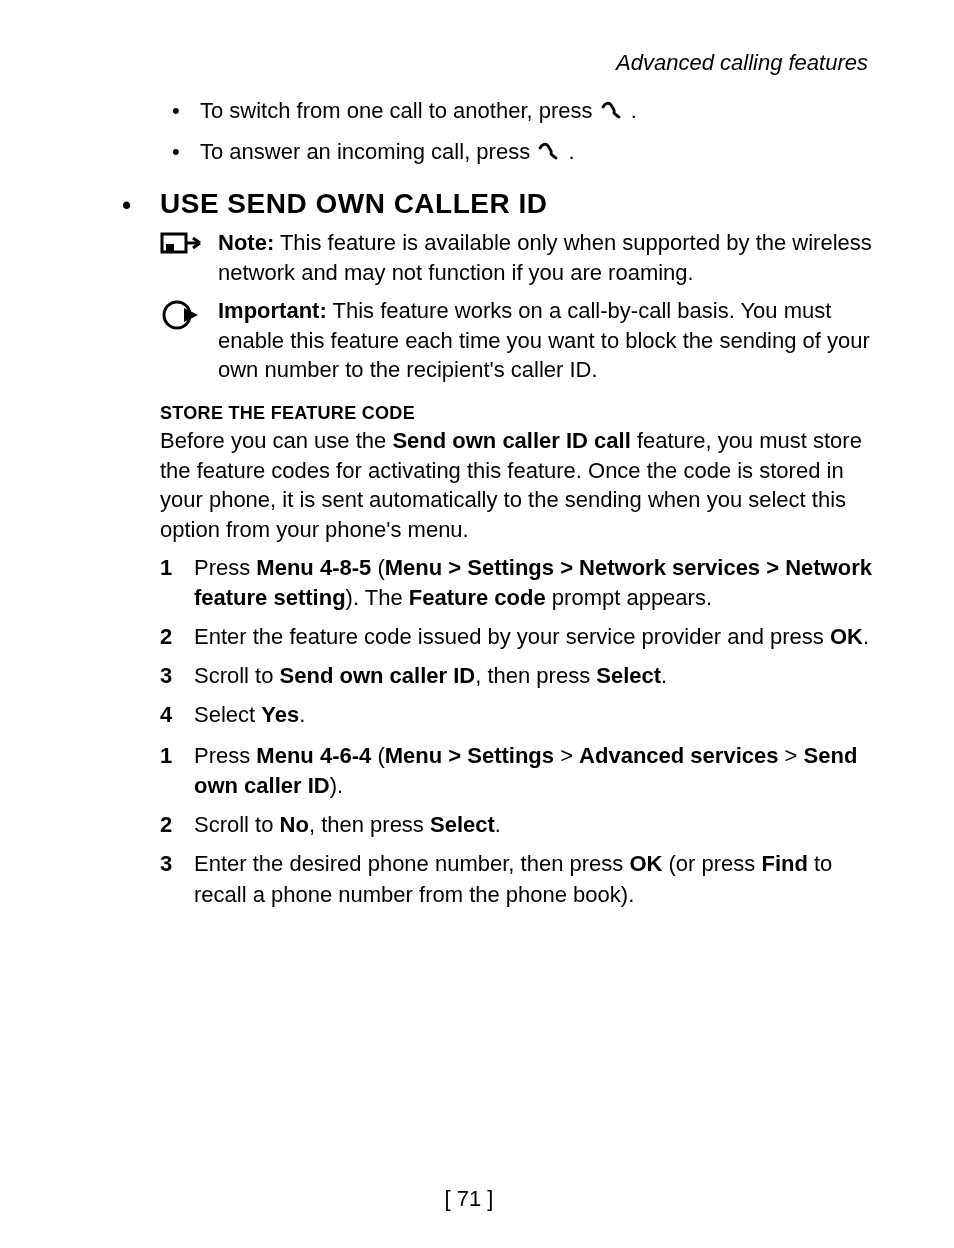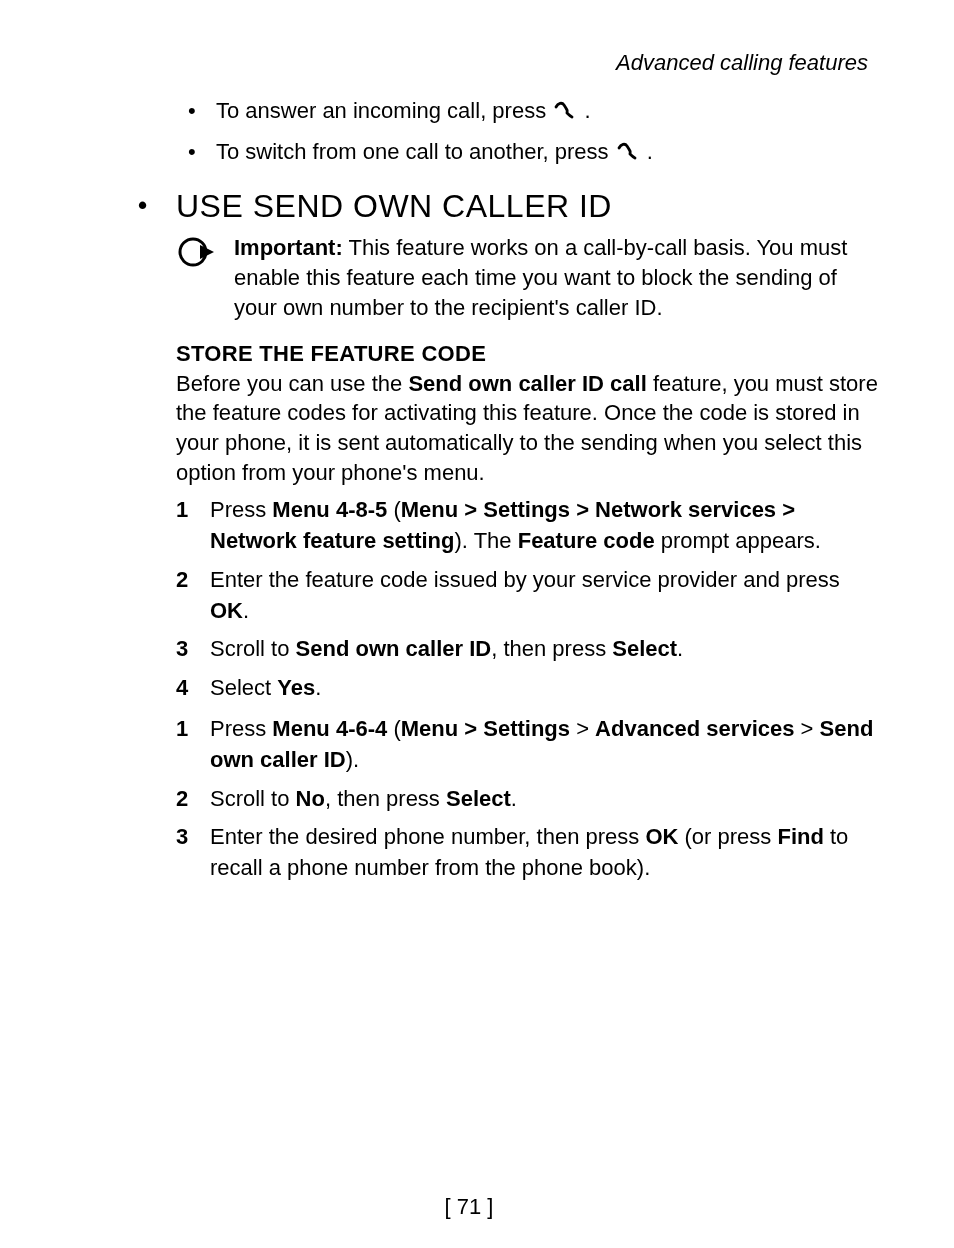--- a/index.html
+++ b/index.html
@@ -6,21 +6,21 @@
     margin: 0;
     padding: 0;
     background: #fff;
     color: #000;
     font-family: "Helvetica Neue", Helvetica, Arial, sans-serif;
   }
   .page {
     width: 938px;
     height: 1248px;
     box-sizing: border-box;
-    padding: 50px 60px 40px 76px;
+    padding: 50px 60px 40px 60px;
     position: relative;
   }
   .header {
     text-align: right;
     font-style: italic;
     font-size: 22px;
     margin-bottom: 18px;
     padding-right: 10px;
   }
   .content {
@@ -60,43 +60,43 @@
     position: relative;
   }
   .h2bullet {
     position: absolute;
     left: -38px;
     top: 2px;
     font-size: 26px;
     font-weight: 900;
   }
   .h2 {
-    font-weight: 400;
-    font-size: 32px;
+    font-weight: 700;
+    font-size: 28px;
     letter-spacing: 0.5px;
     margin: 10px 0 6px 0;
   }
   .callout {
     display: flex;
     align-items: flex-start;
     margin: 8px 0 6px 0;
   }
   .callout .icon {
     flex: 0 0 44px;
     margin-right: 14px;
     margin-top: 2px;
   }
   .callout .text {
     flex: 1;
     font-size: 22px;
     line-height: 1.35;
   }
   .h3 {
     font-weight: 700;
-    font-size: 22px;
+    font-size: 18px;
     letter-spacing: 0.3px;
     margin: 18px 0 2px 0;
   }
   .numlist {
     list-style: none;
     padding: 0;
     margin: 6px 0 10px 0;
     counter-reset: item;
   }
   .numlist li {
@@ -108,21 +108,21 @@
   }
   .numlist li .num {
     position: absolute;
     left: 0;
     top: 0;
     font-weight: 700;
   }
   .bold { font-weight: 700; }
   .pagenum {
     position: absolute;
-    bottom: 28px;
+    bottom: 36px;
     left: 0;
     width: 100%;
     text-align: center;
     font-size: 22px;
   }
   
   .glyph {
     display: inline-block;
     vertical-align: middle;
     margin: 0 2px;
@@ -132,46 +132,59 @@
 <body>
 
 <div class="page">
 
   <div class="header">Advanced calling features</div>
 
   <div class="content">
 
 
     <ul class="bullets">
+      <li>
+        <span>To switch from one call to another, press </span>
+        <span class="glyph">
+          <svg width="22" height="18" viewBox="0 0 22 18">
+            <path d="M2,6 C4,2 8,1 10,4 C10,4 12,7 13,9 C13.5,10 13,11 13,12 C14,13 16,15 18,16" stroke="#000" stroke-width="2.8" fill="none" stroke-linecap="round"></path>
+          </svg>
+        </span>
+        <span>.</span>
+      </li>
       <li>
         <span>To answer an incoming call, press </span>
         <span class="glyph">
           <svg width="22" height="18" viewBox="0 0 22 18">
             <path d="M2,6 C4,2 8,1 10,4 C10,4 12,7 13,9 C13.5,10 13,11 13,12 C14,13 16,15 18,16" stroke="#000" stroke-width="2.8" fill="none" stroke-linecap="round"></path>
           </svg>
         </span>
         <span>.</span>
       </li>
-      <li>
-        <span>To switch from one call to another, press </span>
-        <span class="glyph">
-          <svg width="22" height="18" viewBox="0 0 22 18">
-            <path d="M2,6 C4,2 8,1 10,4 C10,4 12,7 13,9 C13.5,10 13,11 13,12 C14,13 16,15 18,16" stroke="#000" stroke-width="2.8" fill="none" stroke-linecap="round"></path>
-          </svg>
-        </span>
-        <span>.</span>
-      </li>
     </ul>
 
     <div class="h2row">
       <span class="h2bullet">•</span>
       <div class="h2">USE SEND OWN CALLER ID</div>
     </div>
 
 
+    <div class="callout">
+      <span class="icon">
+        <svg width="44" height="30" viewBox="0 0 44 30">
+          <rect x="2" y="4" width="24" height="18" fill="none" stroke="#000" stroke-width="3"></rect>
+          <rect x="6" y="14" width="8" height="8" fill="#000"></rect>
+          <path d="M26,13 L40,13" stroke="#000" stroke-width="3"></path>
+          <path d="M40,13 L33,8 M40,13 L33,18" stroke="#000" stroke-width="3" fill="none"></path>
+        </svg>
+      </span>
+      <div class="text">
+        <span class="bold">Note:</span><span> This feature is available only when supported by the wireless network and may not function if you are roaming.</span>
+      </div>
+    </div>
 
     <div class="callout">
       <span class="icon">
         <svg width="44" height="34" viewBox="0 0 44 34">
           <circle cx="17" cy="17" r="13" fill="none" stroke="#000" stroke-width="3"></circle>
           <path d="M24,10 L38,17 L24,24" fill="#000"></path>
         </svg>
       </span>
       <div class="text">
         <span class="bold">Important:</span><span> This feature works on a call-by-call basis. You must enable this feature each time you want to block the sending of your own number to the recipient's caller ID.</span>

